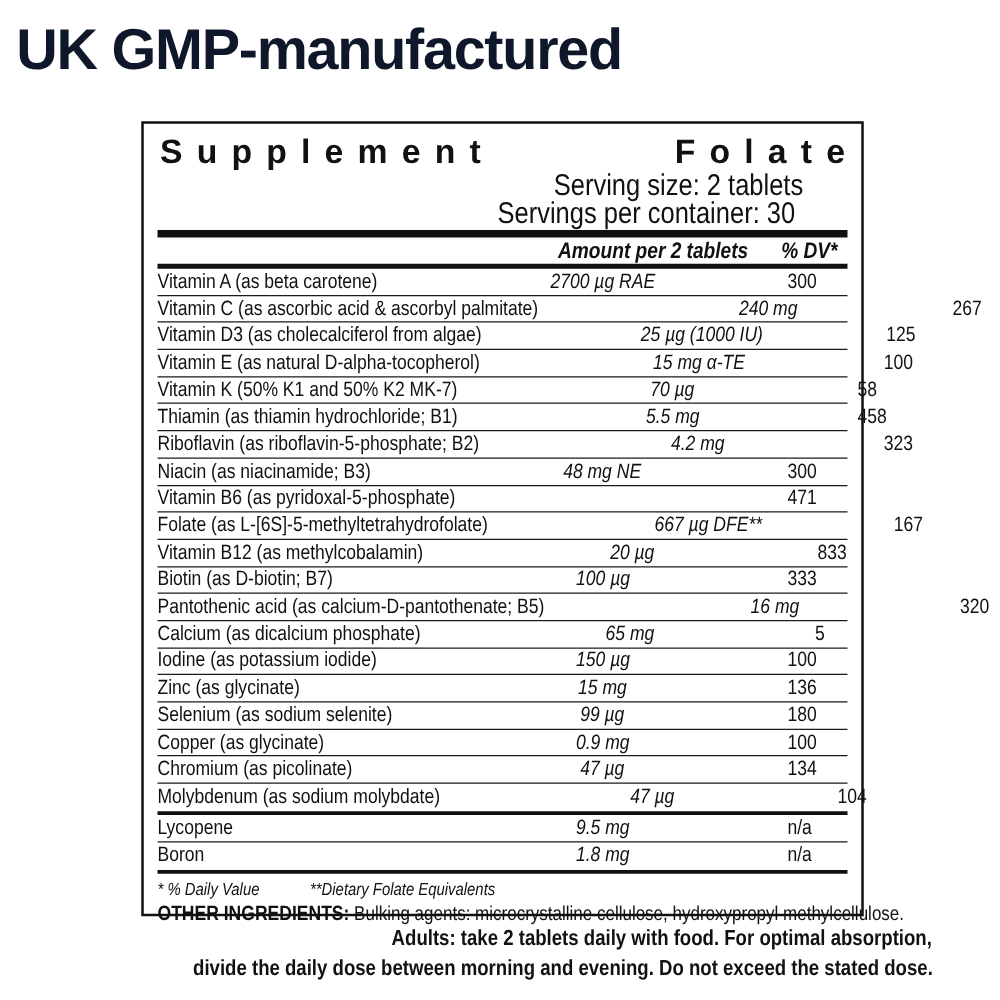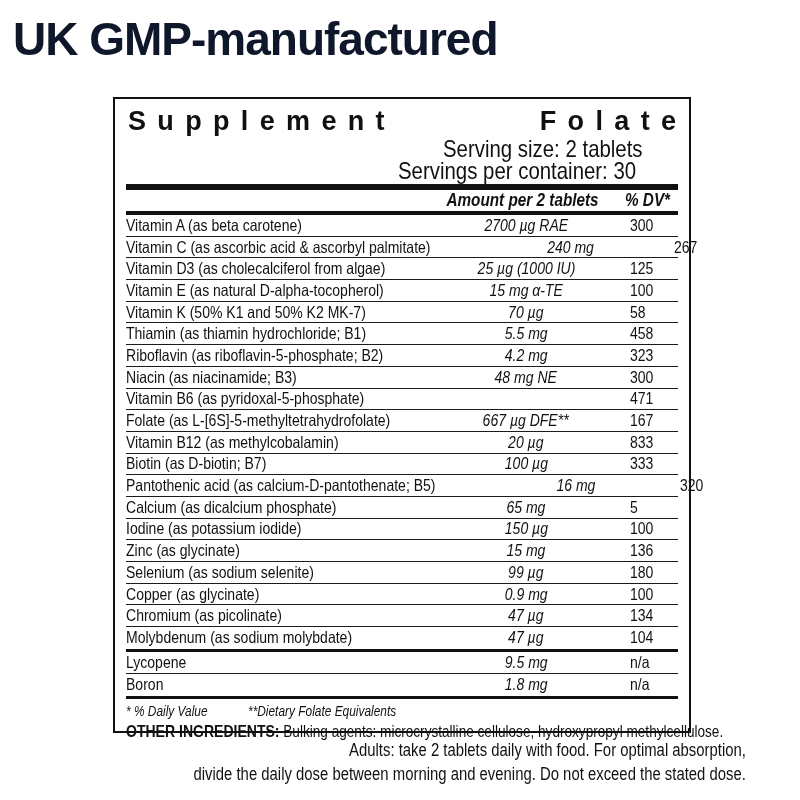--- a/index.html
+++ b/index.html
@@ -40,32 +40,33 @@
   .hdr-row { height: 21px; font-weight: bold; font-size: 18px; }
 
   .col-name   { flex: 1 1 auto; overflow: visible; }
   .col-amount { flex: 0 0 172px; text-align: center; font-style: italic; }
   .col-dv     { flex: 0 0 66px; text-align: left; padding-left: 18px; }
   .hdr-row .col-dv { padding-left: 6px; text-align: center; font-style: italic; }
 
   .rows .row {
     height: 21.7px; font-size: 16.5px;
     border-bottom: 1.5px solid #1b1b1b;
+    gap: 44px;
   }
   .rows .row:last-child { border-bottom: none; }
 
   .footnote { font-size: 14px; padding: 4px 0 1px 0; font-style: italic; }
   .footnote .fn2 { margin-left: 26px; }
 
   .other-ingredients { font-size: 16px; padding-top: 2px; }
   .other-ingredients b { font-size: 16.5px; }
 
   .directions {
     position: absolute; right: 54px; top: 738px; width: 700px;
-    text-align: right; font-weight: normal; font-size: 17.5px; line-height: 24px;
+    text-align: right; font-weight: bold; font-size: 17.5px; line-height: 24px;
   }
 </style>
 </head>
 <body>
 
 <div class="page-title" style="color: #0f172a;">UK GMP-manufactured</div>
 
 <div class="facts-box">
 
   <div class="facts-heading">

